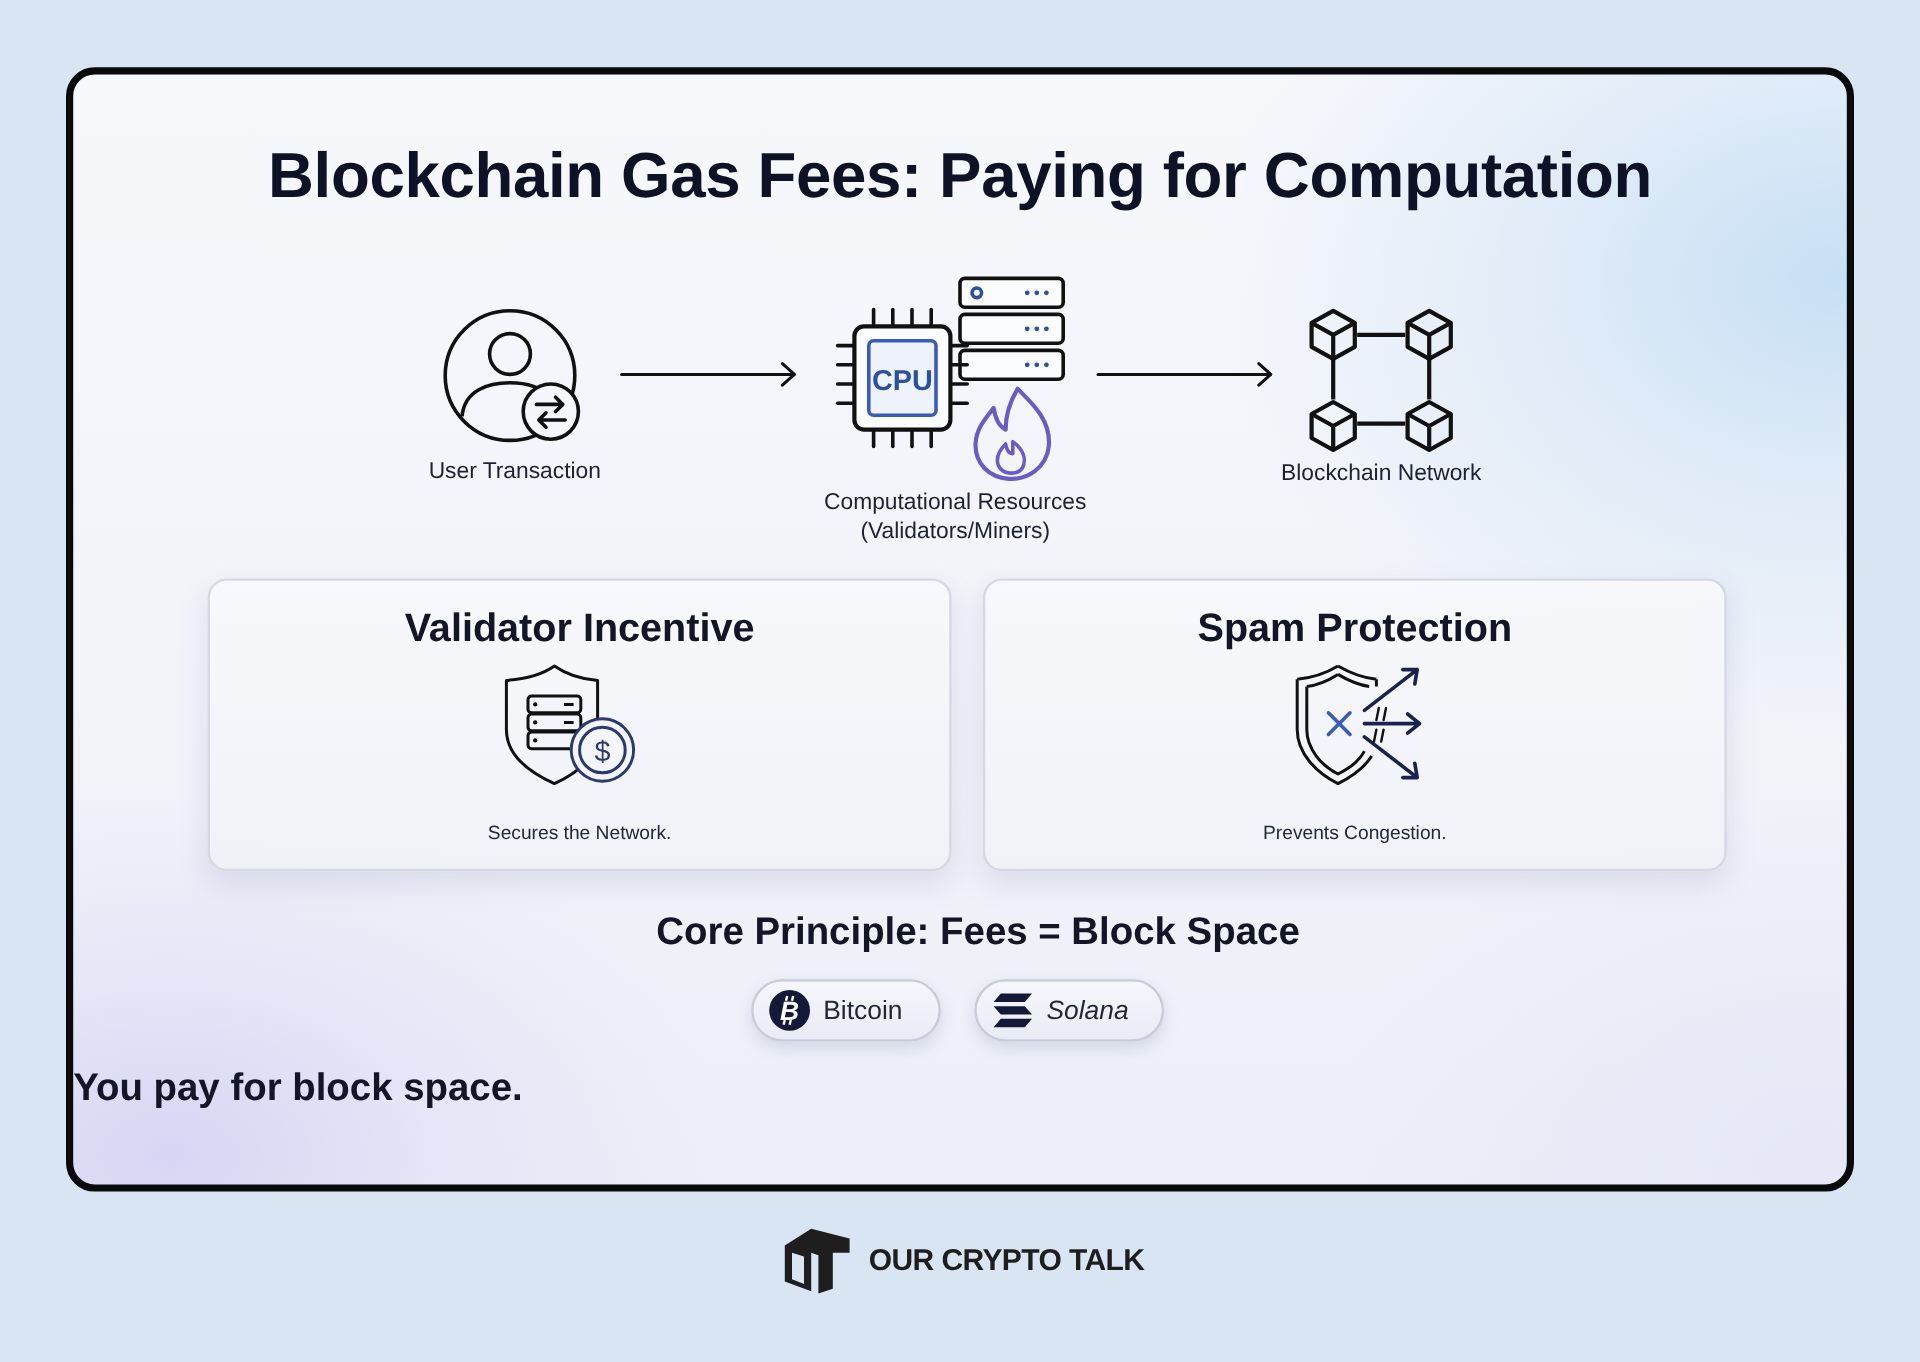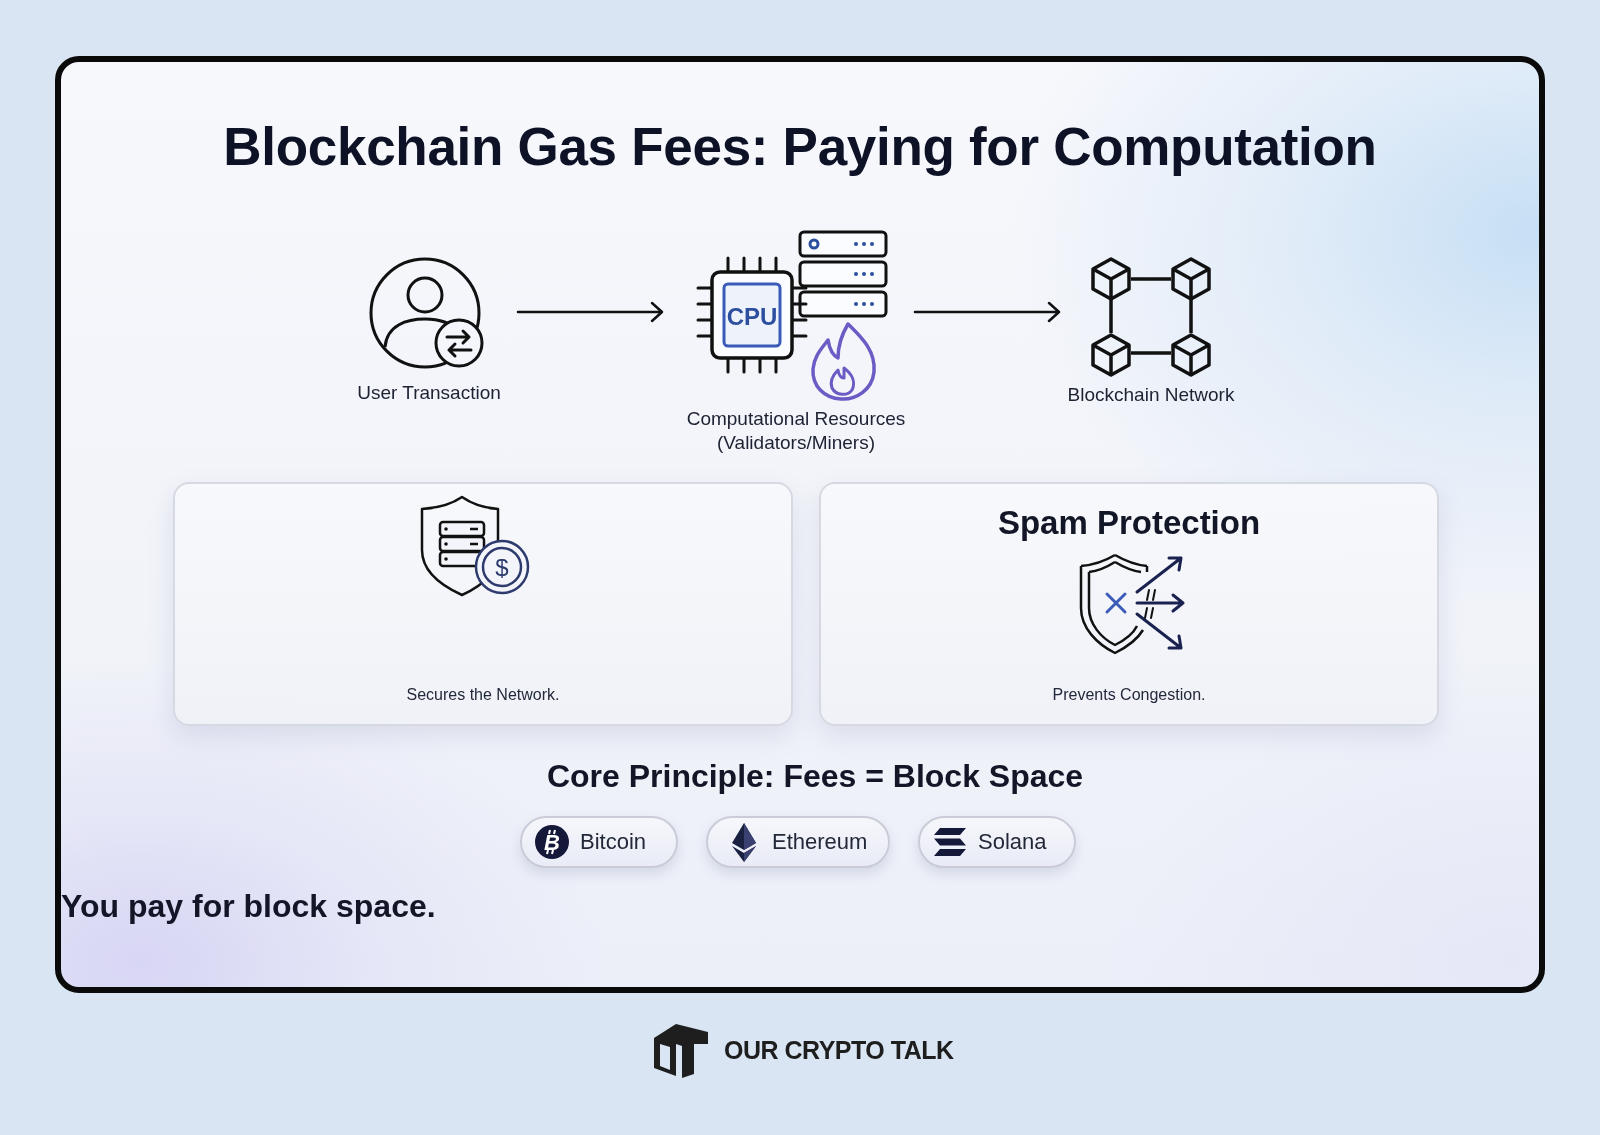--- a/index.html
+++ b/index.html
@@ -98,21 +98,21 @@
       box-shadow: 0 6px 12px rgba(120,130,170,0.22);
       display: flex;
       align-items: center;
       padding: 0 16px 0 12px;
       gap: 10px;
       font-size: 22px;
       color: #232838;
     }
     .chip.btc { width: 158px; }
     .chip.eth { width: 184px; }
-    .chip.sol { width: 158px; }
+    .chip.sol { width: 158px; font-style: italic; }
     .tagline {
       position: absolute;
       left: 0; right: 0; top: 826px;
       text-align: left;
       font-size: 32px;
       font-weight: 700;
       color: #121626;
     }
     
     .brand {
@@ -229,20 +229,21 @@
         <g transform="translate(80,76)">
           <path d="M22 4 L40 14 L40 34 L22 44 L4 34 L4 14 Z"></path>
           <path d="M4 14 L22 24 L40 14 M22 24 L22 44"></path>
         </g>
       </g>
     </svg>
     <div class="flow-label" style="margin-top:4px;">Blockchain Network</div>
   </div>
 
   <div class="card" style="left:112px;">
+    <div class="card-title">Validator Incentive</div>
     <svg class="card-icon" width="114" height="104" viewBox="0 0 114 104" style="margin-left:243px;">
       <path d="M44 3 C 54 10, 66 14, 80 15 L 80 58 C 80 78, 64 92, 44 101 C 24 92, 4 78, 4 56 L 4 15 C 20 14, 34 10, 44 3 Z" fill="none" stroke="#111" stroke-width="2.5" stroke-linejoin="round"></path>
       <g fill="#f4f5fa" stroke="#111" stroke-width="2.5">
         <rect x="22" y="28" width="44" height="14" rx="3"></rect>
         <rect x="22" y="43" width="44" height="14" rx="3"></rect>
         <rect x="22" y="58" width="44" height="14" rx="3"></rect>
       </g>
       <g fill="#111">
           <circle cx="28" cy="35" r="1.8"></circle>
           <circle cx="28" cy="50" r="1.8"></circle>
@@ -280,29 +281,20 @@
       <svg width="36" height="36" viewBox="0 0 36 36">
         <circle cx="18" cy="18" r="17" fill="#14193a"></circle>
         <text x="18" y="26" text-anchor="middle" font-family="Liberation Sans, sans-serif" font-size="22" font-weight="700" font-style="italic" fill="#ffffff">B</text>
         <line x1="16" y1="6" x2="15" y2="10" stroke="#fff" stroke-width="2"></line>
         <line x1="21" y1="6" x2="20" y2="10" stroke="#fff" stroke-width="2"></line>
         <line x1="14" y1="26" x2="13" y2="30" stroke="#fff" stroke-width="2"></line>
         <line x1="19" y1="26" x2="18" y2="30" stroke="#fff" stroke-width="2"></line>
       </svg>
       <span>Bitcoin</span>
     </div>
-    <div class="chip eth">
-      <svg width="36" height="40" viewBox="0 0 36 40" style="margin-left:6px;">
-        <path d="M18 1 L30 21 L18 28 L6 21 Z" fill="#1a2040"></path>
-        <path d="M18 1 L30 21 L18 28 Z" fill="#3a4070"></path>
-        <path d="M6 24 L18 31 L30 24 L18 40 Z" fill="#1a2040"></path>
-        <path d="M18 31 L30 24 L18 40 Z" fill="#3a4070"></path>
-      </svg>
-      <span>Ethereum</span>
-    </div>
     <div class="chip sol">
       <svg width="36" height="32" viewBox="0 0 36 32">
         <path d="M8 2 H34 L28 9 H2 Z" fill="#14193a"></path>
         <path d="M2 12.5 H28 L34 19.5 H8 Z" fill="#14193a"></path>
         <path d="M8 23 H34 L28 30 H2 Z" fill="#14193a"></path>
       </svg>
       <span>Solana</span>
     </div>
   </div>
 

